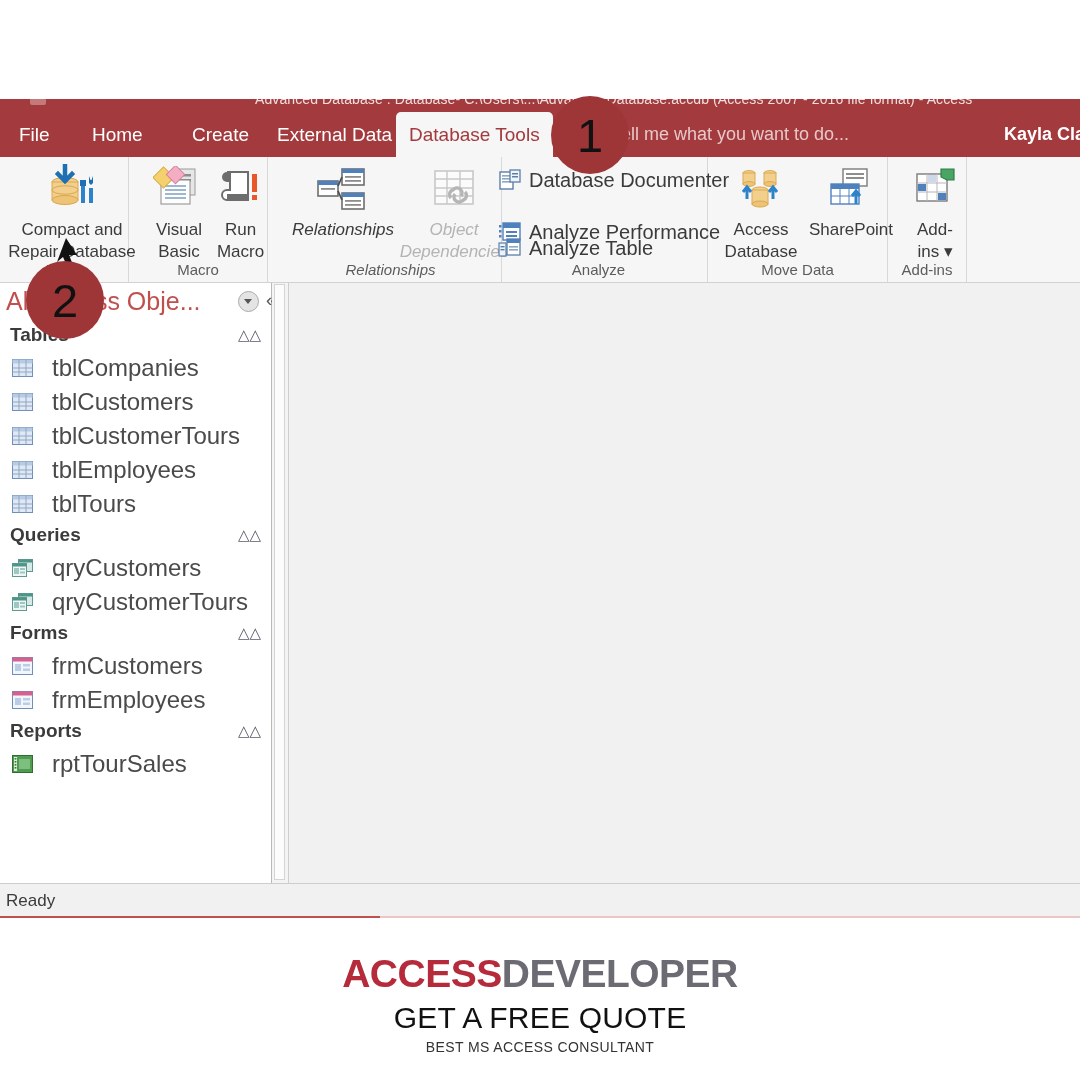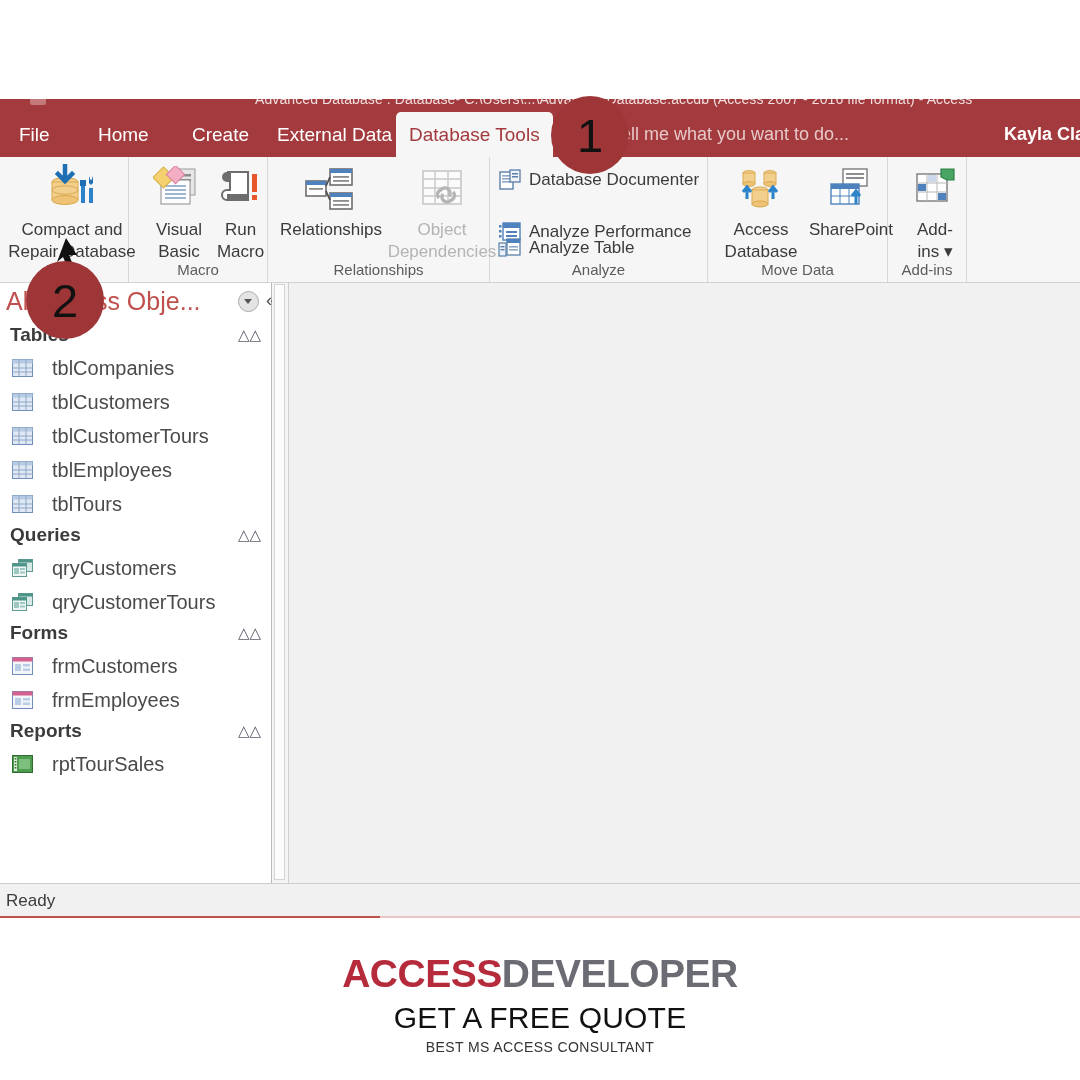--- a/index.html
+++ b/index.html
@@ -80,21 +80,21 @@
   }
   .bigbtn .ic{height:56px;display:flex;align-items:center;justify-content:center;}
   .bigbtn .lbl{
     font-size:17px;color:#3b3b3b;line-height:22px;
     display:block;white-space:pre-line;
   }
   .bigbtn.disabled .lbl{color:#b4b4b4;}
 
   .smallrow{
     position:absolute;left:8px;height:30px;display:flex;align-items:center;
-    font-size:17px;color:#3b3b3b;white-space:nowrap;
+    font-size:20px;color:#3b3b3b;white-space:nowrap;
   }
   .smallrow .sic{width:24px;height:22px;margin-right:7px;flex:0 0 24px;position:relative;}
 
   
   .body{position:relative;height:600px;background:#ffffff;}
   .navpane{
     position:absolute;left:0;top:0;width:272px;height:600px;
     background:#ffffff;border-right:1px solid #b9b9b9;
     box-sizing:border-box;
   }
@@ -126,21 +126,21 @@
   .group-hdr .chev{
     position:absolute;right:10px;top:5px;font-size:15px;color:#5a5a6b;
   }
   .navitem{
     position:relative;height:34px;display:flex;align-items:center;
   }
   .navitem .nic{
     width:21px;height:18px;margin-left:12px;margin-right:0;flex:0 0 21px;position:relative;
   }
   .navitem .ntx{
-    margin-left:19px;font-size:20px;color:#4a4a4a;white-space:nowrap;
+    margin-left:19px;font-size:24px;color:#4a4a4a;white-space:nowrap;
   }
   .navscroll{
     position:absolute;left:272px;top:0;width:16px;height:600px;
     background:#f4f4f4;border-right:1px solid #cfcfcf;
   }
   .navscroll:after{
     content:"";position:absolute;left:2px;top:1px;width:11px;height:596px;
     background:#fcfcfc;border:1px solid #d4d4d4;box-sizing:border-box;
   }
   .main{
@@ -193,21 +193,21 @@
 
 <div class="app">
 
   <div class="titlebar">
     <div class="tb-icon"></div>
     <div class="tb-text">Advanced Database : Database- C:\Users\...\Advanced Database.accdb (Access 2007 - 2016 file format) - Access</div>
   </div>
 
   <div class="ribbon-tabs">
     <div class="tab" style="left:6px;">File</div>
-    <div class="tab" style="left:85px;">Home</div>
+    <div class="tab" style="left:79px;">Home</div>
     <div class="tab" style="left:179px;">Create</div>
     <div class="tab" style="left:264px;">External Data</div>
     <div class="tab active" style="left:396px;">Database Tools</div>
 
     <div class="tellme">
       <span class="bulb"></span><span>Tell me what you want to do...</span>
     </div>
 
     <div class="username">Kayla Clayp</div>
   </div>
@@ -263,21 +263,21 @@
             <rect x="35" y="8" width="5" height="18" fill="#e8562a"></rect>
             <rect x="35" y="29" width="5" height="5" fill="#e8562a"></rect>
           </svg>
         </div>
         <span class="lbl">Run
 Macro</span>
       </div>
       <div class="glabel">Macro</div>
     </div>
 
-    <div class="rgroup" style="left:268px;width:222px;">
+    <div class="rgroup" style="left:280px;width:222px;font-style:italic;">
       <div class="bigbtn" style="left:0;width:110px;">
         <div class="ic">
           <svg width="54" height="50" viewBox="0 0 54 50">
             <rect x="26" y="3" width="22" height="16" fill="#ffffff" stroke="#6d6d6d" stroke-width="1.6"></rect>
             <rect x="26" y="3" width="22" height="4" fill="#4f81bd"></rect>
             <rect x="29" y="10" width="16" height="1.8" fill="#8d8d8d"></rect>
             <rect x="29" y="14" width="16" height="1.8" fill="#8d8d8d"></rect>
             <rect x="26" y="27" width="22" height="16" fill="#ffffff" stroke="#6d6d6d" stroke-width="1.6"></rect>
             <rect x="26" y="27" width="22" height="4" fill="#4f81bd"></rect>
             <rect x="29" y="34" width="16" height="1.8" fill="#8d8d8d"></rect>

